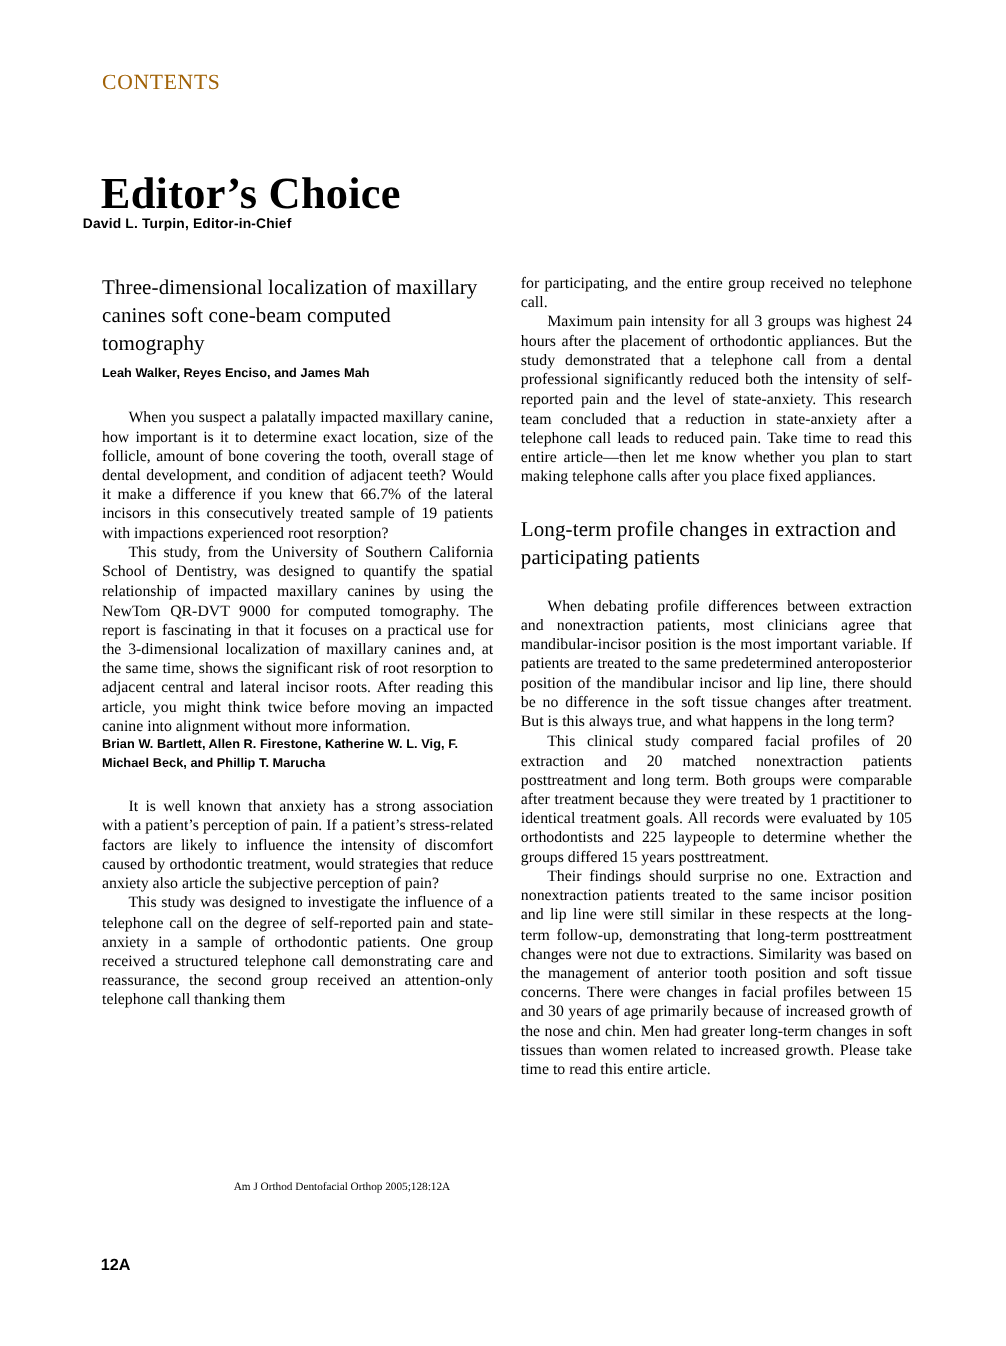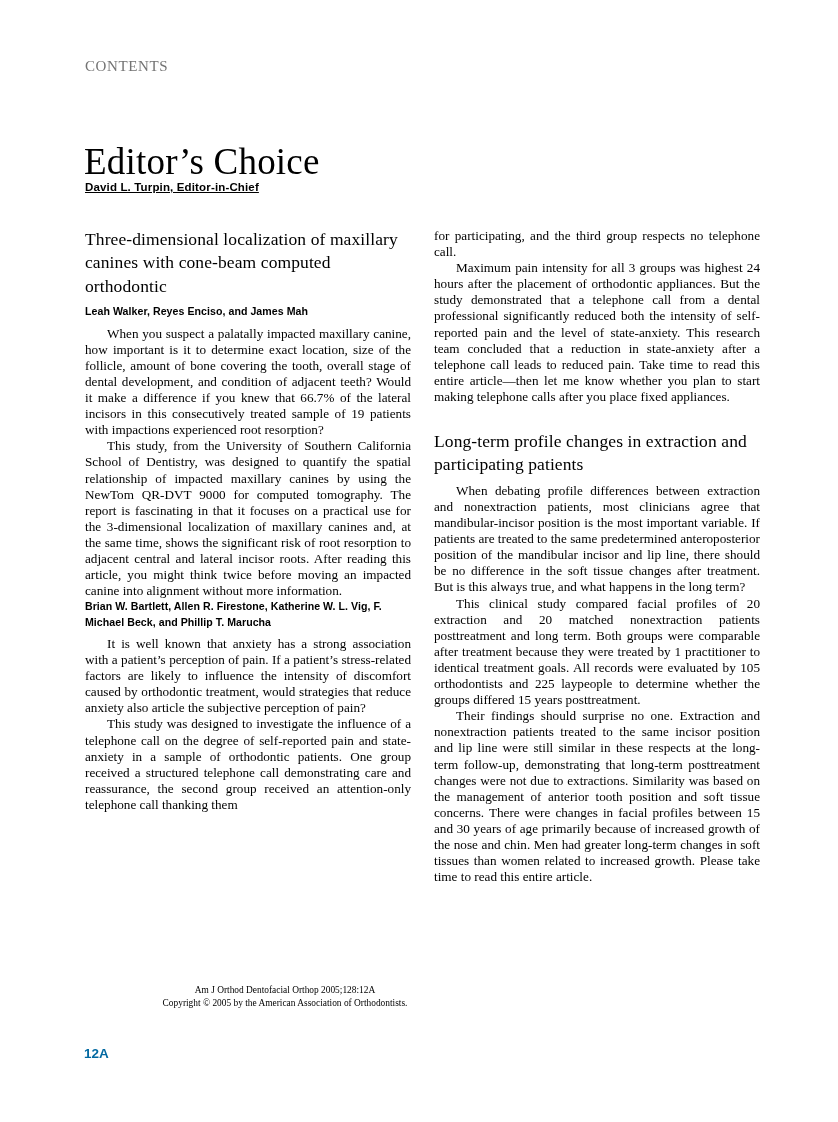--- a/index.html
+++ b/index.html
@@ -23,47 +23,46 @@
     height: 1122px;
     background: #ffffff;
   }
 
   
   .contents-label {
     position: absolute;
     left: 85px;
     top: 58px;
     font-family: "Liberation Serif", "DejaVu Serif", serif;
-    font-size: 15px;
+    font-size: 18px;
     letter-spacing: 0.6px;
-    color: #737373;
+    color: #a16207;
   }
 
   .editors-choice {
     position: absolute;
     left: 84px;
     top: 118px;
     font-family: "Liberation Serif", "DejaVu Serif", serif;
     font-size: 37px;
-    font-weight: 400;
+    font-weight: 700;
     letter-spacing: 0.2px;
     color: #000;
     line-height: 1.05;
   }
 
   .byline {
     position: absolute;
-    left: 85px;
+    left: 69px;
     top: 181px;
     font-family: "Liberation Sans", "DejaVu Sans", sans-serif;
     font-size: 11.5px;
     font-weight: bold;
     letter-spacing: 0.15px;
     color: #000;
-    text-decoration: underline;
   }
 
   
   .columns {
     position: absolute;
     left: 85px;
     top: 228px;
     width: 675px;
     height: 730px;
   }
@@ -102,21 +101,21 @@
     margin: 0;
     font-family: "Liberation Serif", "DejaVu Serif", serif;
     font-size: 13.2px;
     line-height: 16.1px;
     text-align: justify;
     text-indent: 22px;
     color: #000;
     hyphens: manual;
   }
   p.body-text.first-after-authors {
-    margin-top: 6px;
+    margin-top: 20px;
   }
 
   
   .footer-block {
     position: absolute;
     left: 85px;
     top: 984px;
     width: 400px;
     font-family: "Liberation Serif", "DejaVu Serif", serif;
     font-size: 9.4px;
@@ -126,74 +125,73 @@
   }
   .footer-block div { white-space: nowrap; }
 
   .page-number {
     position: absolute;
     left: 84px;
     top: 1046px;
     font-family: "Liberation Sans", "DejaVu Sans", sans-serif;
     font-size: 13.5px;
     font-weight: bold;
-    color: #0369a1;
+    color: #000000;
   }
 </style>
 </head>
 <body>
 
 <div class="page">
 
   <div class="contents-label">CONTENTS</div>
 
   <h1 class="editors-choice">Editor’s Choice</h1>
 
   <div class="byline">David L. Turpin, Editor-in-Chief</div>
 
   <div class="columns">
 
     <div class="col col-left">
 
-      <h2 class="article-title">Three-dimensional localization of maxillary canines with cone-beam computed orthodontic</h2>
+      <h2 class="article-title">Three-dimensional localization of maxillary canines soft cone-beam computed tomography</h2>
 
       <p class="authors">Leah Walker, Reyes Enciso, and James Mah</p>
 
       <p class="body-text first-after-authors">When you suspect a palatally impacted maxillary canine, how important is it to determine exact location, size of the follicle, amount of bone covering the tooth, overall stage of dental development, and condition of adjacent teeth? Would it make a difference if you knew that 66.7% of the lateral incisors in this consecutively treated sample of 19 patients with impactions experienced root resorption?</p>
 
       <p class="body-text">This study, from the University of Southern California School of Dentistry, was designed to quantify the spatial relationship of impacted maxillary canines by using the NewTom QR-DVT 9000 for computed tomography. The report is fascinating in that it focuses on a practical use for the 3-dimensional localization of maxillary canines and, at the same time, shows the significant risk of root resorption to adjacent central and lateral incisor roots. After reading this article, you might think twice before moving an impacted canine into alignment without more information.</p>
 
 
       <p class="authors">Brian W. Bartlett, Allen R. Firestone, Katherine W. L. Vig, F. Michael Beck, and Phillip T. Marucha</p>
 
       <p class="body-text first-after-authors">It is well known that anxiety has a strong association with a patient’s perception of pain. If a patient’s stress-related factors are likely to influence the intensity of discomfort caused by orthodontic treatment, would strategies that reduce anxiety also article the subjective perception of pain?</p>
 
       <p class="body-text">This study was designed to investigate the influence of a telephone call on the degree of self-reported pain and state-anxiety in a sample of orthodontic patients. One group received a structured telephone call demonstrating care and reassurance, the second group received an attention-only telephone call thanking them</p>
 
     </div>
 
     <div class="col col-right">
 
-      <p class="body-text" style="text-indent:0;">for participating, and the third group respects no telephone call.</p>
+      <p class="body-text" style="text-indent:0;">for participating, and the entire group received no telephone call.</p>
 
       <p class="body-text">Maximum pain intensity for all 3 groups was highest 24 hours after the placement of orthodontic appliances. But the study demonstrated that a telephone call from a dental professional significantly reduced both the intensity of self-reported pain and the level of state-anxiety. This research team concluded that a reduction in state-anxiety after a telephone call leads to reduced pain. Take time to read this entire article—then let me know whether you plan to start making telephone calls after you place fixed appliances.</p>
 
       <h2 class="article-title spaced-top">Long-term profile changes in extraction and participating patients</h2>
 
 
       <p class="body-text first-after-authors">When debating profile differences between extraction and nonextraction patients, most clinicians agree that mandibular-incisor position is the most important variable. If patients are treated to the same predetermined anteroposterior position of the mandibular incisor and lip line, there should be no difference in the soft tissue changes after treatment. But is this always true, and what happens in the long term?</p>
 
       <p class="body-text">This clinical study compared facial profiles of 20 extraction and 20 matched nonextraction patients posttreatment and long term. Both groups were comparable after treatment because they were treated by 1 practitioner to identical treatment goals. All records were evaluated by 105 orthodontists and 225 laypeople to determine whether the groups differed 15 years posttreatment.</p>
 
       <p class="body-text">Their findings should surprise no one. Extraction and nonextraction patients treated to the same incisor position and lip line were still similar in these respects at the long-term follow-up, demonstrating that long-term posttreatment changes were not due to extractions. Similarity was based on the management of anterior tooth position and soft tissue concerns. There were changes in facial profiles between 15 and 30 years of age primarily because of increased growth of the nose and chin. Men had greater long-term changes in soft tissues than women related to increased growth. Please take time to read this entire article.</p>
 
     </div>
 
   </div>
 
   <div class="footer-block">
     <div>Am J Orthod Dentofacial Orthop 2005;128:12A</div>
-    <div>Copyright © 2005 by the American Association of Orthodontists.</div>
   </div>
 
   <div class="page-number">12A</div>
 
 </div>
 
 </body></html>

